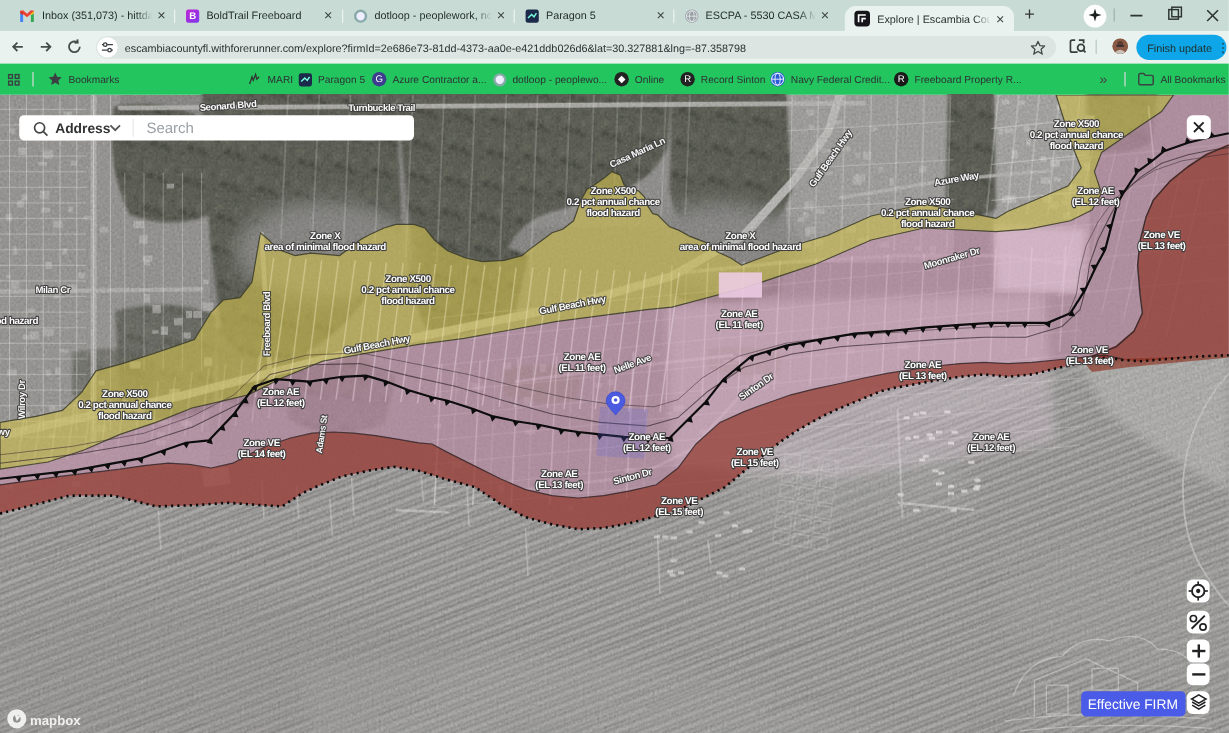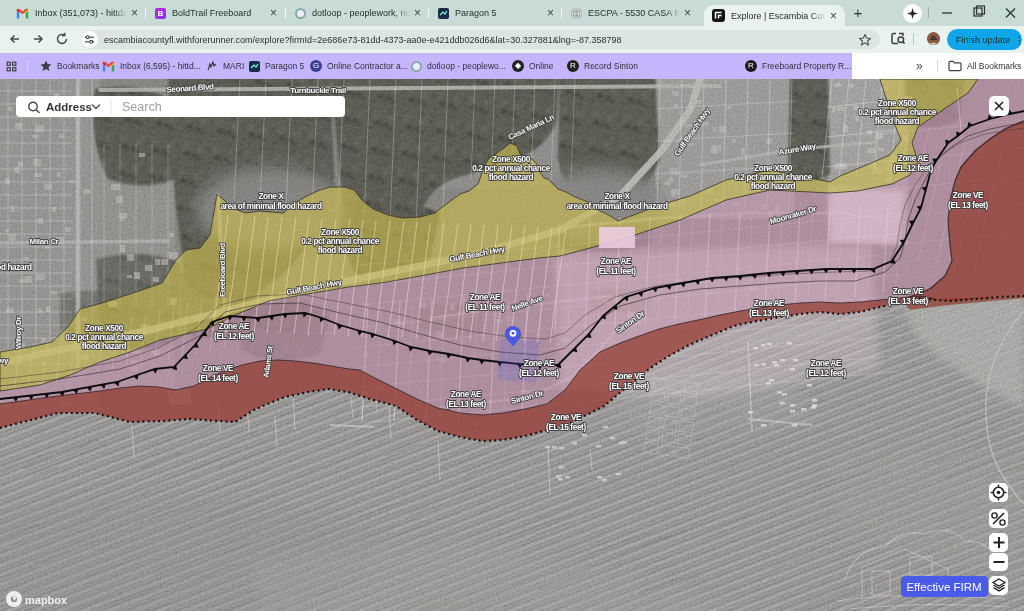--- a/index.html
+++ b/index.html
@@ -7,21 +7,21 @@
 .tab { position:absolute; top:0; height:26px; display:flex; align-items:center; padding:0 8px; font-size:9px; color:#1f2b27; }
 .tab .fav { flex:0 0 auto; margin-right:6px; display:flex; align-items:center; }
 .tab .ttext { white-space:nowrap; overflow:hidden; flex:1 1 auto; -webkit-mask-image:linear-gradient(90deg,#000 85%,transparent); mask-image:linear-gradient(90deg,#000 85%,transparent); }
 .tab .tclose { flex:0 0 auto; margin-left:4px; font-size:12px; color:#3c4540; }
 .tab.active { background:#e9f2ee; border-radius:9px 9px 0 0; top:5px; height:21px; }
 .tsep { position:absolute; top:8px; width:1px; height:11px; background:#eef4f1; }
 .winbtns { position:absolute; right:0; top:0; height:26px; display:flex; align-items:center; gap:0; }
 .toolbar { position:absolute; left:0; top:26px; width:1024px; height:27px; background:#e9f2ee; }
 .navic { position:absolute; top:4px; color:#4a4f4c; }
 .omni { position:absolute; left:80px; top:4px; width:800px; height:19px; border-radius:10px; background:#dde5e2; display:flex; align-items:center; font-size:9px; color:#2b2f31; }
-.bookbar { position:absolute; left:0; top:53px; width:852px; height:26px; background:#c4b5fd; }
+.bookbar { position:absolute; left:0; top:53px; width:1024px; height:26px; background:#22c55e; }
 .bm { position:absolute; top:0; height:26px; display:flex; align-items:center; font-size:8.5px; color:#2e3235; gap:5px; white-space:nowrap; }
 .map { position:absolute; left:0; top:79px; width:1024px; height:532px; }
 </style></head>
 <body>
 <div class="tabbar">
 <div class="tab" style="left:8px;width:138px">
       <span class="fav">
         <svg width="13" height="11" viewBox="0 0 16 12">
           <path d="M1,12 L4,12 L4,5 L1,3 Z" fill="#4285f4"></path>
           <path d="M12,12 L15,12 L15,3 L12,5 Z" fill="#34a853"></path>
@@ -152,59 +152,59 @@
         </g>
       </svg>
     </div>
 <div style="position:absolute;left:27px;top:7px;width:1px;height:12px;background:#d4dcd8"></div>
 <div class="bm" style="left:40px">
       <svg width="12" height="12" viewBox="0 0 12 12">
         <path d="M6,0.5 L7.6,4 L11.5,4.4 L8.6,7 L9.4,10.9 L6,8.9 L2.6,10.9 L3.4,7 L0.5,4.4 L4.4,4 Z" fill="#3c4043"></path>
       </svg>
       <span>Bookmarks</span>
     </div>
-<div class="bm" style="left:102px">
-      <svg width="13" height="11" viewBox="0 0 16 12">
-        <path d="M1,12 L4,12 L4,5 L1,3 Z" fill="#4285f4"></path>
-        <path d="M12,12 L15,12 L15,3 L12,5 Z" fill="#34a853"></path>
-        <path d="M1,1.5 L8,7 L15,1.5 L15,0.5 L12,0 L8,3.5 L4,0 L1,0.5 Z" fill="#ea4335"></path>
-        <path d="M1,0.8 L4,3.2 L4,5 L1,3 Z" fill="#c5221f"></path>
-        <path d="M12,3.2 L15,0.8 L15,3 L12,5 Z" fill="#fbbc04"></path>
-      </svg>
-      <span>Inbox (6,595) - hittd...</span>
-    </div>
 <div class="bm" style="left:206px">
       <svg width="12" height="12" viewBox="0 0 12 12">
         <path d="M2,10 L4,4 L5,7 L7,2 L8,6 L10,4" stroke="#333" stroke-width="1.1" fill="none"></path>
       </svg>
       <span>MARI</span>
     </div>
 <div class="bm" style="left:249px">
       <span style="display:inline-block;width:11px;height:11px;background:#1b2a4a;border-radius:2px;position:relative">
         <svg width="11" height="11" viewBox="0 0 11 11" style="position:absolute;left:0;top:0">
           <path d="M2,7 L5,4 L7,6 L9,3" stroke="#7fd" stroke-width="1.2" fill="none"></path>
         </svg>
       </span>
       <span>Paragon 5</span>
     </div>
 <div class="bm" style="left:310px">
       <span style="display:inline-block;width:12px;height:12px;border-radius:50%;background:#3d3d8f;color:#fff;font-size:8px;text-align:center;line-height:12px">G</span>
-      <span>Online Contractor a...</span>
+      <span>Azure Contractor a...</span>
     </div>
 <div class="bm" style="left:411px">
       <span style="display:inline-block;width:11px;height:11px;border-radius:50%;border:2px solid #8aa;box-sizing:border-box;background:#eef"></span>
       <span>dotloop - peoplewo...</span>
     </div>
 <div class="bm" style="left:512px">
       <span style="display:inline-block;width:12px;height:12px;border-radius:50%;background:#222;color:#fff;font-size:8px;text-align:center;line-height:12px">◆</span>
       <span>Online</span>
     </div>
 <div class="bm" style="left:567px">
       <span style="display:inline-block;width:12px;height:12px;border-radius:50%;background:#222;color:#fff;font-size:8px;text-align:center;line-height:12px">R</span>
       <span>Record Sinton</span>
+    </div>
+<div class="bm" style="left:642px">
+      <span style="display:inline-block;width:12px;height:12px;border-radius:50%;background:#2a5bd7;position:relative">
+        <svg width="12" height="12" viewBox="0 0 12 12" style="position:absolute;left:0;top:0">
+          <circle cx="6" cy="6" r="5" fill="none" stroke="#fff" stroke-width="0.8"></circle>
+          <ellipse cx="6" cy="6" rx="2.2" ry="5" fill="none" stroke="#fff" stroke-width="0.7"></ellipse>
+          <line x1="1" y1="6" x2="11" y2="6" stroke="#fff" stroke-width="0.7"></line>
+        </svg>
+      </span>
+      <span>Navy Federal Credit...</span>
     </div>
 <div class="bm" style="left:745px">
       <span style="display:inline-block;width:12px;height:12px;border-radius:50%;background:#1a1a1a;color:#fff;font-size:8px;text-align:center;line-height:12px">R</span>
       <span>Freeboard Property R...</span>
     </div>
 <div class="bm" style="left:916px;font-size:12px;color:#444">»</div>
 <div style="position:absolute;left:937px;top:7px;width:1px;height:12px;background:#d4dcd8"></div>
 <div class="bm" style="left:948px">
       <svg width="14" height="12" viewBox="0 0 14 12">
         <path d="M1,2.5 A1.2,1.2 0 0 1 2.2,1.3 L5,1.3 L6.4,2.8 L11.8,2.8 A1.2,1.2 0 0 1 13,4 L13,9.5 A1.2,1.2 0 0 1 11.8,10.7 L2.2,10.7 A1.2,1.2 0 0 1 1,9.5 Z" fill="none" stroke="#3c4043" stroke-width="1.2"></path>

